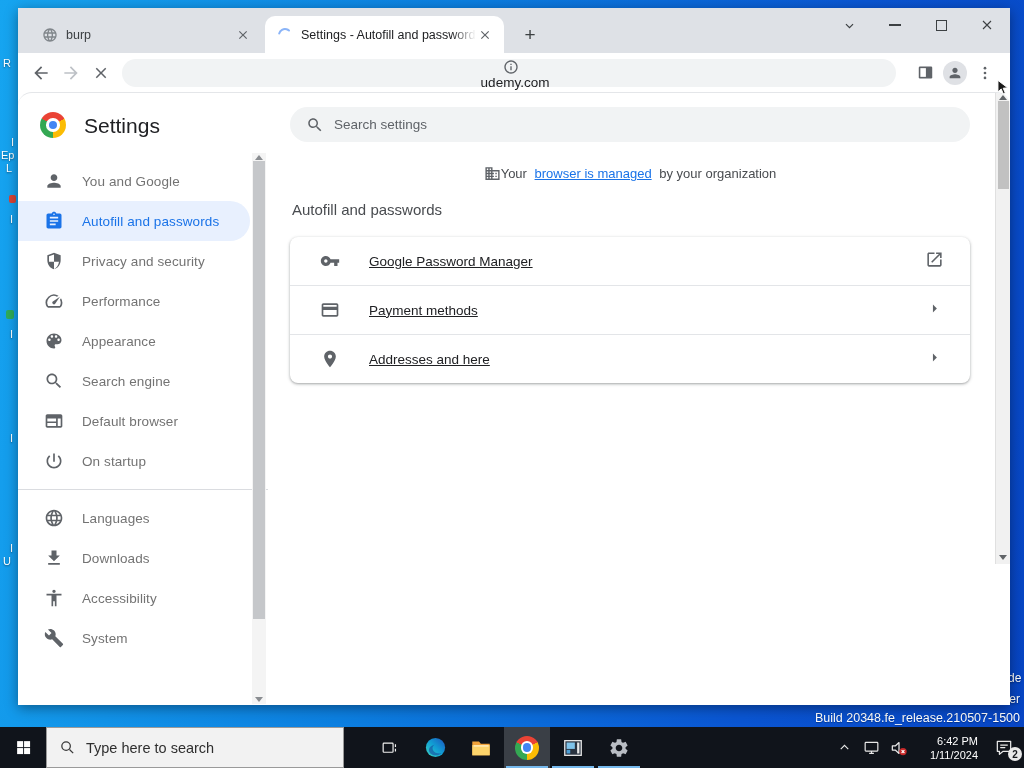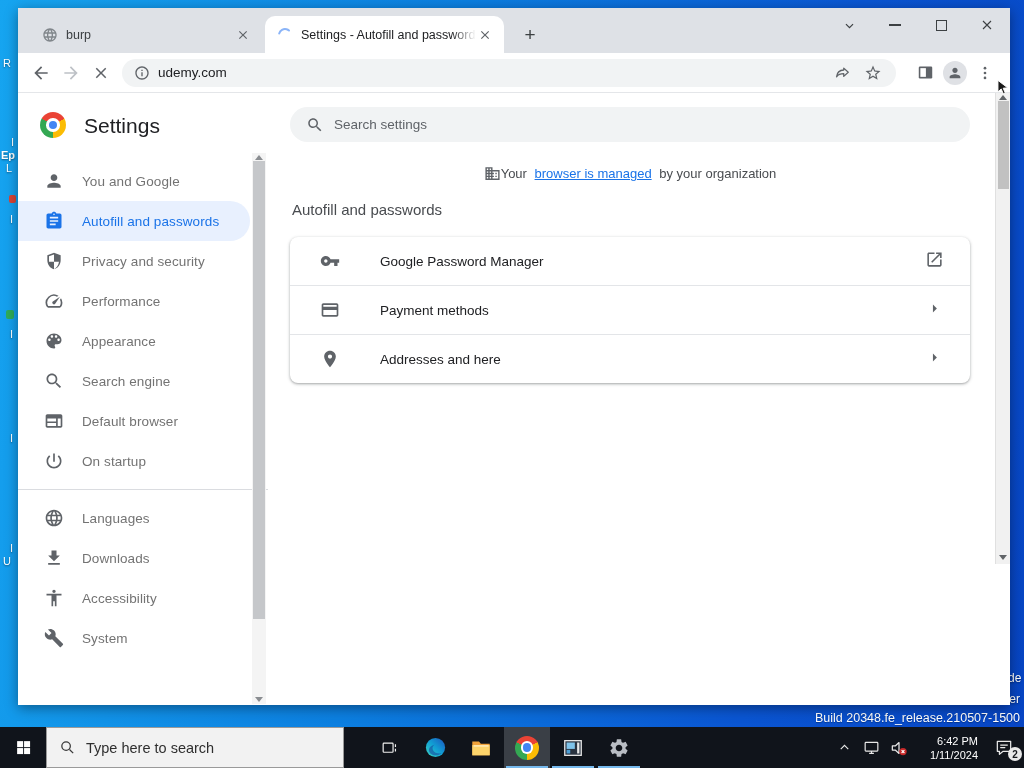--- a/index.html
+++ b/index.html
@@ -21,26 +21,26 @@
   .tab-title { flex:1; font-size:12.5px; color:#3c4043; white-space:nowrap; overflow:hidden; margin-left:8px;
                mask-image:linear-gradient(90deg,#000 86%,transparent); -webkit-mask-image:linear-gradient(90deg,#000 86%,transparent); }
   .tab-close { width:18px; height:18px; border-radius:50%; display:flex; align-items:center; justify-content:center; flex:none; }
   .newtab { position:absolute; left:501px; top:16px; width:22px; height:22px; display:flex; align-items:center;
             justify-content:center; font-size:19px; color:#3c4043; font-weight:400; }
   .wincontrols { position:absolute; right:0; top:0; height:34px; display:flex; }
   .wc { width:46px; height:34px; display:flex; align-items:center; justify-content:center; }
   .toolbar { position:relative; height:39px; background:#fff; display:flex; align-items:center; padding-left:8px; }
   .navbtn { width:30px; height:30px; display:flex; align-items:center; justify-content:center; border-radius:50%; flex:none; }
   .omnibox { margin-left:6px; width:774px; height:28px; background:#f1f3f4; border-radius:14px; display:flex;
-             align-items:center; padding:0 8px 0 12px; }
+             align-items:center; padding:0 8px 0 12px;flex-direction:column; }
   .url-text { font-size:13.5px; color:#202124; margin-left:8px; flex:1; }
   .tool-ic { width:30px; height:30px; display:flex; align-items:center; justify-content:center; flex:none; }
 
   
-  .content { position:relative; height:613px; background:#fff; border-top:1px solid #e4e6e9; overflow:hidden; }
+  .content { position:relative; height:613px; background:#fff; border-top:1px solid #e4e6e9; overflow:hidden;border-radius:14px; }
   .s-title { position:absolute; left:66px; top:21px; font-size:21px; color:#202124; }
   .chrome-logo { border-radius:50%; background:conic-gradient(from -60deg,#ea4335 0 120deg,#fbbc04 0 240deg,#34a853 0 360deg); position:relative; }
   .chrome-logo::before { content:""; position:absolute; inset:24%; background:#fff; border-radius:50%; }
   .chrome-logo::after { content:""; position:absolute; inset:33%; background:#4285f4; border-radius:50%; }
   .nav-item { position:absolute; left:0; width:232px; height:40px; display:flex; align-items:center;
               padding-left:26px; gap:18px; cursor:pointer; }
   .nav-item .nicon { width:20px; height:20px; flex:none; }
   .nav-item .nicon svg { width:20px; height:20px; fill:#5f6368; }
   .nav-item .nlabel { font-size:13.5px; color:#737373; font-weight:500; letter-spacing:.1px; }
   .nav-item.selected { background:#e8f0fe; border-radius:0 20px 20px 0; }
@@ -61,21 +61,21 @@
   .search-pill input::placeholder { color:#5f6368; }
   .managed { position:absolute; left:0; top:72px; width:680px; display:flex; align-items:center; justify-content:center;
              font-size:13px; color:#494c50; }
   .managed a { color:#1a73e8; margin:0 4px; }
   .sec-title { position:absolute; left:2px; top:108px; font-size:15px; color:#494c50; }
   .card { position:absolute; left:0; top:144px; width:680px; background:#fff; border-radius:8px;
           box-shadow:0 1px 2px rgba(60,64,67,.3), 0 1px 3px 1px rgba(60,64,67,.15); }
   .card-row { height:48px; display:flex; align-items:center; padding:0 26px 0 30px; gap:0; cursor:pointer; }
   .card-row .ricon { width:20px; height:20px; flex:none; }
   .card-row .ricon svg { width:20px; height:20px; fill:#5f6368; }
-  .card-row .rlabel { font-size:13.5px; color:#202124; margin-left:40px; flex:1; }
+  .card-row .rlabel { font-size:13.5px; color:#202124; margin-left:29px; flex:1;text-decoration:underline; }
   .card-row .rtrail svg { width:19px; height:19px; fill:#5f6368; }
   .card-div { height:1px; background:#e3e5e8; }
 
   .pg-scroll { position:absolute; left:977px; top:0; width:15px; height:471px; background:#f1f1f1; border-left:1px solid #e0e0e0; }
   .pg-thumb { position:absolute; left:2px; top:8px; width:11px; height:88px; background:#c1c1c1; }
 
   
   .taskbar { position:absolute; left:0; bottom:0; width:1024px; height:41px; background:#10141b; display:flex; align-items:stretch; }
   .tb-btn { width:46px; display:flex; align-items:center; justify-content:center; position:relative; flex:none; }
   .tb-btn.running::after { content:""; position:absolute; left:2px; right:2px; bottom:0; height:2px; background:#76b9ed; }
@@ -92,21 +92,21 @@
            color:#16181c; font-size:10px; font-weight:700; display:flex; align-items:center; justify-content:center; }
   .build { position:absolute; right:4px; top:711px; color:#fff; font-size:12.5px; text-shadow:0 1px 1px rgba(0,0,0,.3); }
 </style>
 </head>
 <body>
 
 <div class="screen">
 
   <span class="frag" style="left:3px; top:57px;">R</span>
   <span class="frag" style="left:11px; top:136px;">I</span>
-  <span class="frag" style="left:1px; top:149px;font-weight:bold;">Ep</span>
+  <span class="frag" style="left:1px; top:149px;">Ep</span>
   <span class="frag" style="left:6px; top:162px;">L</span>
   <span class="frag" style="left:10px; top:213px;">I</span>
   <span class="frag" style="left:10px; top:328px;">I</span>
   <span class="frag" style="left:10px; top:432px;">I</span>
   <span class="frag" style="left:10px; top:542px;">I</span>
   <span class="frag" style="left:3px; top:555px;">U</span>
   <span class="frag" style="left:1008px; top:671px; font-size:12px;">de</span>
   <span class="frag" style="left:1006px; top:692px; font-size:12px;">ter</span>
   <span class="dot" style="left:9px; top:195px; width:7px; height:8px; background:#d94436;"></span>
   <span class="dot" style="left:6px; top:310px; width:8px; height:9px; background:#2fab5a;"></span>

